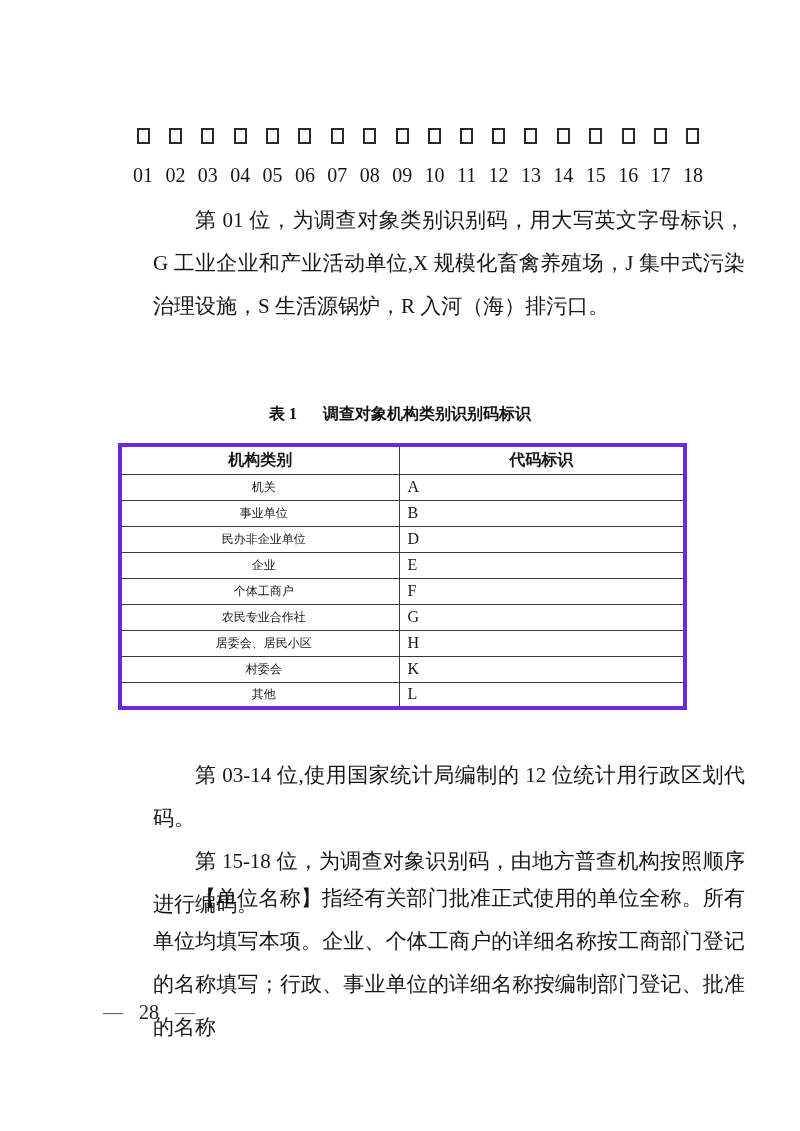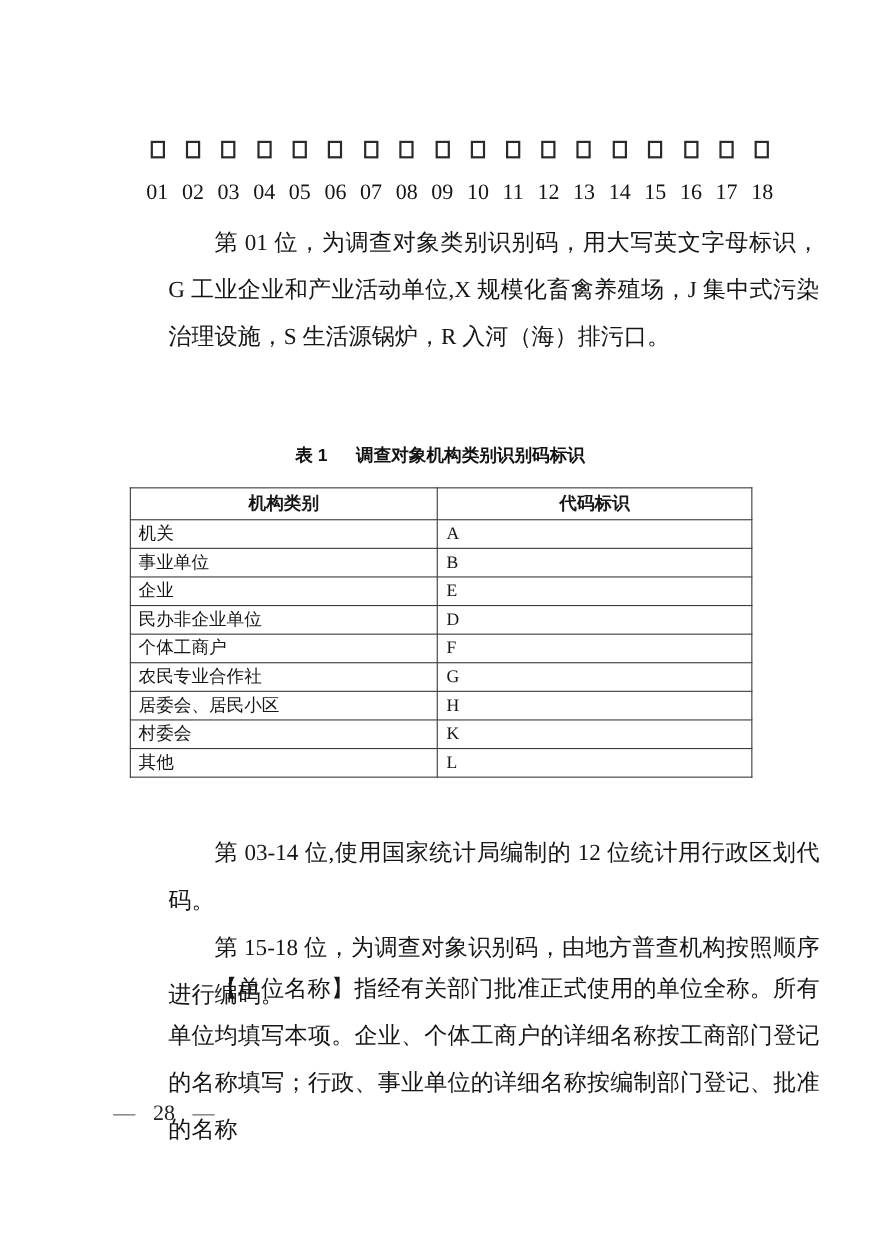--- a/index.html
+++ b/index.html
@@ -67,50 +67,50 @@
     position: absolute;
     left: 0;
     top: 404px;
     width: 800px;
     text-align: center;
     font-family: "Liberation Sans", "DejaVu Sans", sans-serif;
     font-weight: bold;
     font-size: 16px;
     color: #111111;
   }
-  .table-caption .cap-label { margin-right: 26px; }
+  .table-caption .cap-label { margin-right: 26px; font-family: Liberation Serif, serif; }
 
   
   .class-table {
     position: absolute;
     left: 118px;
     top: 443px;
     width: 565px;
     border-collapse: collapse;
     table-layout: fixed;
     font-family: "Liberation Sans", "DejaVu Sans", sans-serif;
     font-size: 16px;
     color: #161616;
   }
   .class-table th, .class-table td {
     border: 1px solid #3a3a3a;
     background: #ffffff;
   }
-  .class-table { border: 1px solid #6d28d9; outline: none; }
+  .class-table { border: 4px solid #6d28d9; outline: none; }
   .class-table th {
     height: 29px;
     font-weight: bold;
     text-align: center;
     font-size: 16px;
   }
   .class-table td { height: 26px; }
   .class-table td.cat-cell {
-    text-align: left;
+    text-align: center;
     padding-left: 7px;
-    font-size: 16px;
+    font-size: 12px;
   }
   .class-table td.code-cell {
     text-align: left;
     padding-left: 8px;
     font-family: "Liberation Serif", "DejaVu Serif", serif;
     font-size: 16px;
   }
   .class-table col.c1 { width: 279px; }
   .class-table col.c2 { width: 286px; }
 
@@ -255,27 +255,27 @@
           <td class="code-cell">A</td>
         </tr>
 
         <tr>
           <td class="cat-cell">事业单位</td>
           <td class="code-cell">B</td>
         </tr>
 
 
         <tr>
+          <td class="cat-cell">民办非企业单位</td>
+          <td class="code-cell">D</td>
+        </tr>
+
+        <tr>
           <td class="cat-cell">企业</td>
           <td class="code-cell">E</td>
-        </tr>
-
-        <tr>
-          <td class="cat-cell">民办非企业单位</td>
-          <td class="code-cell">D</td>
         </tr>
 
         <tr>
           <td class="cat-cell">个体工商户</td>
           <td class="code-cell">F</td>
         </tr>
 
         <tr>
           <td class="cat-cell">农民专业合作社</td>
           <td class="code-cell">G</td>

